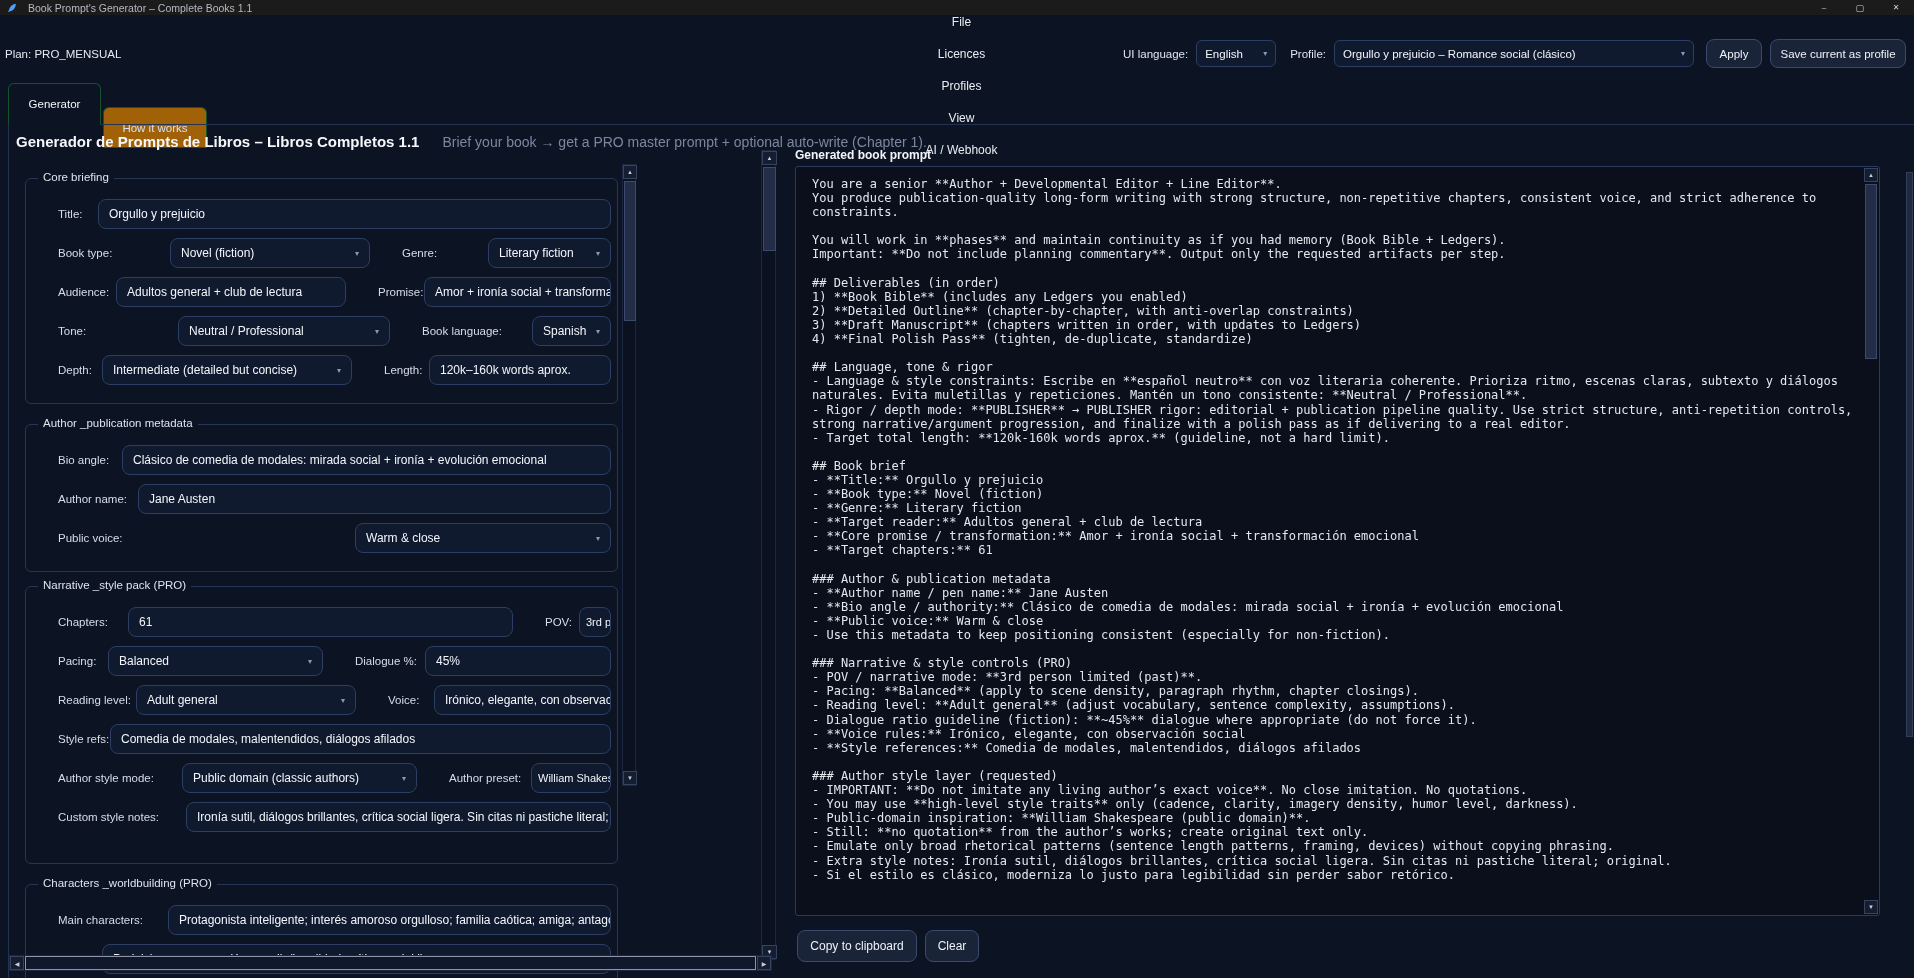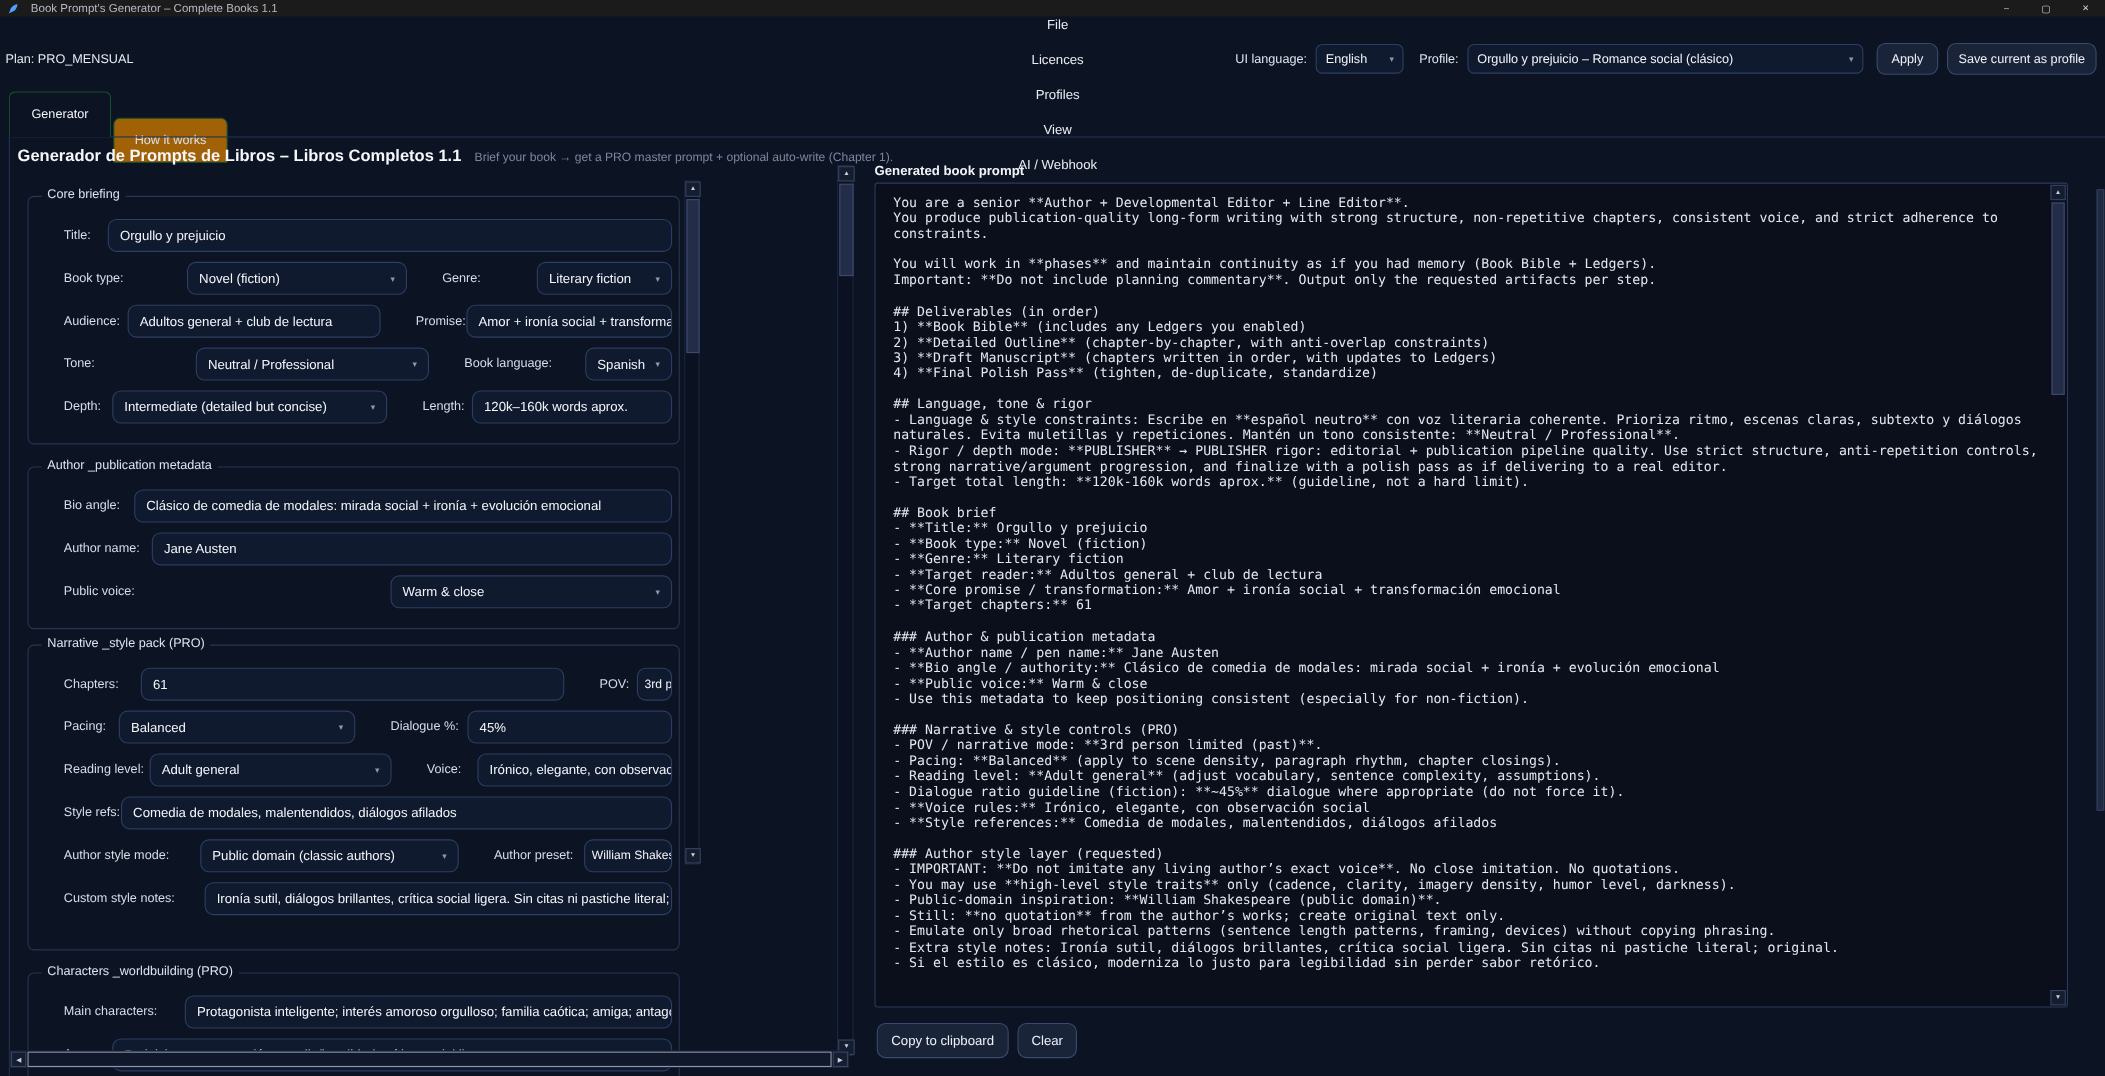--- a/index.html
+++ b/index.html
@@ -25,21 +25,21 @@
   .arr{color:#8a97b5;font-size:8px;margin-left:8px;flex:none;}
   .btn{background:#1a2439;border:1px solid #3a4a6f;border-radius:8px;color:#eef1f7;display:flex;
        align-items:center;justify-content:center;font-size:11.5px;box-sizing:border-box;white-space:nowrap;}
   
   .tab{position:absolute;border:1px solid #14532d;border-radius:6px 6px 0 0;display:flex;align-items:center;
        justify-content:center;font-size:11.5px;box-sizing:border-box;}
   .tab-active{top:83px;height:42px;background:#0c1322;border-bottom:1px solid #0c1322;z-index:3;color:#f2f5fa;}
   .tab-idle{top:83px;height:41px;background:#a16207;color:#d9e0ec;margin-top:24px;}
   .content{left:8px;top:124px;width:1906px;height:854px;border-top:1px solid #233253;border-left:1px solid #233253;}
   .h1{font-size:15px;font-weight:bold;color:#f5f7fb;white-space:nowrap;}
-  .sub{font-size:11px;color:#7b87a0;margin-left:12px;white-space:nowrap;}
+  .sub{font-size:14px;color:#7b87a0;margin-left:23px;white-space:nowrap;}
   
   .fs{border:1px solid #263655;border-radius:6px;}
   .legend{position:absolute;top:-8px;left:12px;background:#0c1322;padding:0 5px;font-size:11.5px;color:#dde3ef;white-space:nowrap;}
   .rows{position:absolute;left:0;top:0;right:0;padding:20px 6px 0 10px;display:flex;flex-direction:column;gap:9px;}
   .row{display:flex;align-items:center;height:30px;flex:none;}
   .lbl{font-size:11.5px;color:#d7dde9;flex:none;box-sizing:border-box;white-space:nowrap;margin-left:22px;}
   .lbl2{padding-left:10px;}
   .box{height:30px;border-radius:8px;padding:0 10px;font-size:12px;}
   .grow{flex:1;min-width:0;}
   .selbox{justify-content:space-between;}

